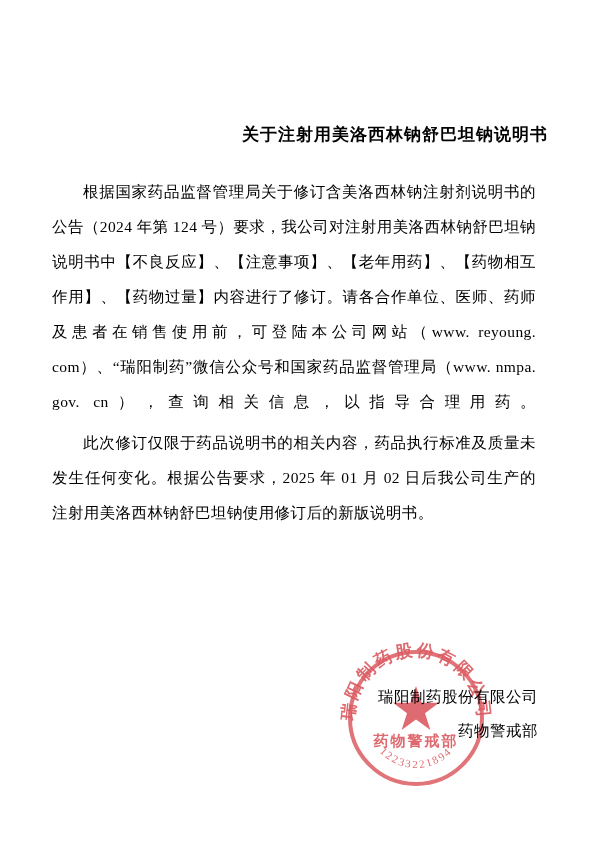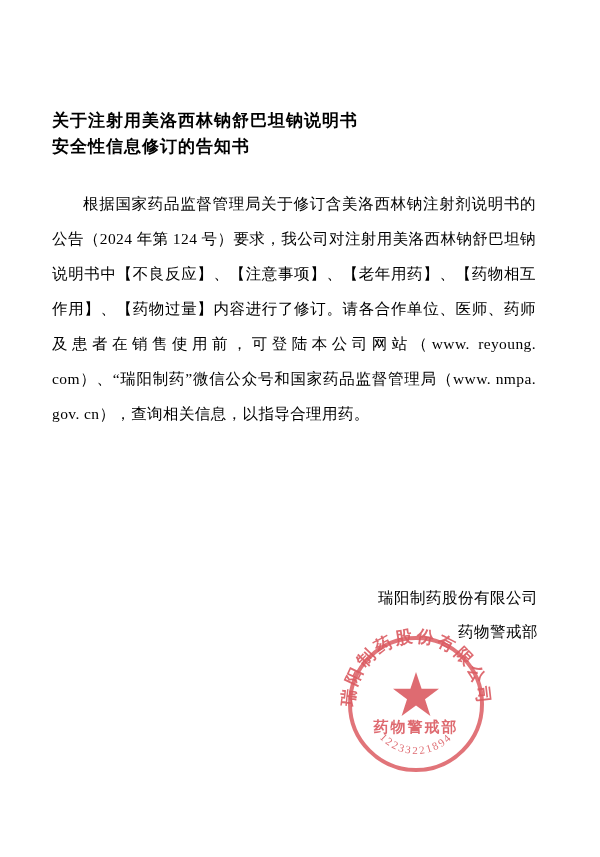--- a/index.html
+++ b/index.html
@@ -17,21 +17,22 @@
   }
   .page {
     position: relative;
     width: 600px;
     height: 857px;
     box-sizing: border-box;
     padding: 0 52px;
   }
   .title-block {
     padding-top: 108px;
-    text-align: left;
+    text-align: right;
+    margin-top: 14px;
   }
   .title-line {
     font-size: 17px;
     font-weight: bold;
     letter-spacing: 1px;
     line-height: 26px;
     font-family: "Liberation Serif", "DejaVu Serif", serif;
   }
   .body-block {
     margin-top: 26px;
@@ -78,25 +79,25 @@
     display: block;
   }
 </style>
 </head>
 <body>
 
 <div class="page">
 
   <div class="title-block">
     <div class="title-line">关于注射用美洛西林钠舒巴坦钠说明书</div>
-    <div class="title-line">安全性信息修订的告知书</div>
   </div>
 
   <div class="body-block">
     <p class="para">根据国家药品监督管理局关于修订含美洛西林钠注射剂说明书的公告（2024 年第 124 号）要求，我公司对注射用美洛西林钠舒巴坦钠说明书中【不良反应】、【注意事项】、【老年用药】、【药物相互作用】、【药物过量】内容进行了修订。请各合作单位、医师、药师及患者在销售使用前，可登陆本公司网站（www. reyoung. com）、“瑞阳制药”微信公众号和国家药品监督管理局（www. nmpa. gov. cn），查询相关信息，以指导合理用药。</p>
+    <p class="para last-left">此次修订仅限于药品说明书的相关内容，药品执行标准及质量未发生任何变化。根据公告要求，2025 年 01 月 02 日后我公司生产的注射用美洛西林钠舒巴坦钠使用修订后的新版说明书。</p>
   </div>
 
   <div class="signature">
     <div class="sig-line">瑞阳制药股份有限公司</div>
     <div class="sig-line">药物警戒部</div>
   </div>
 
   <div class="stamp">
     <svg width="168" height="168" viewBox="0 0 168 168" xmlns="http://www.w3.org/2000/svg">
       <defs>

